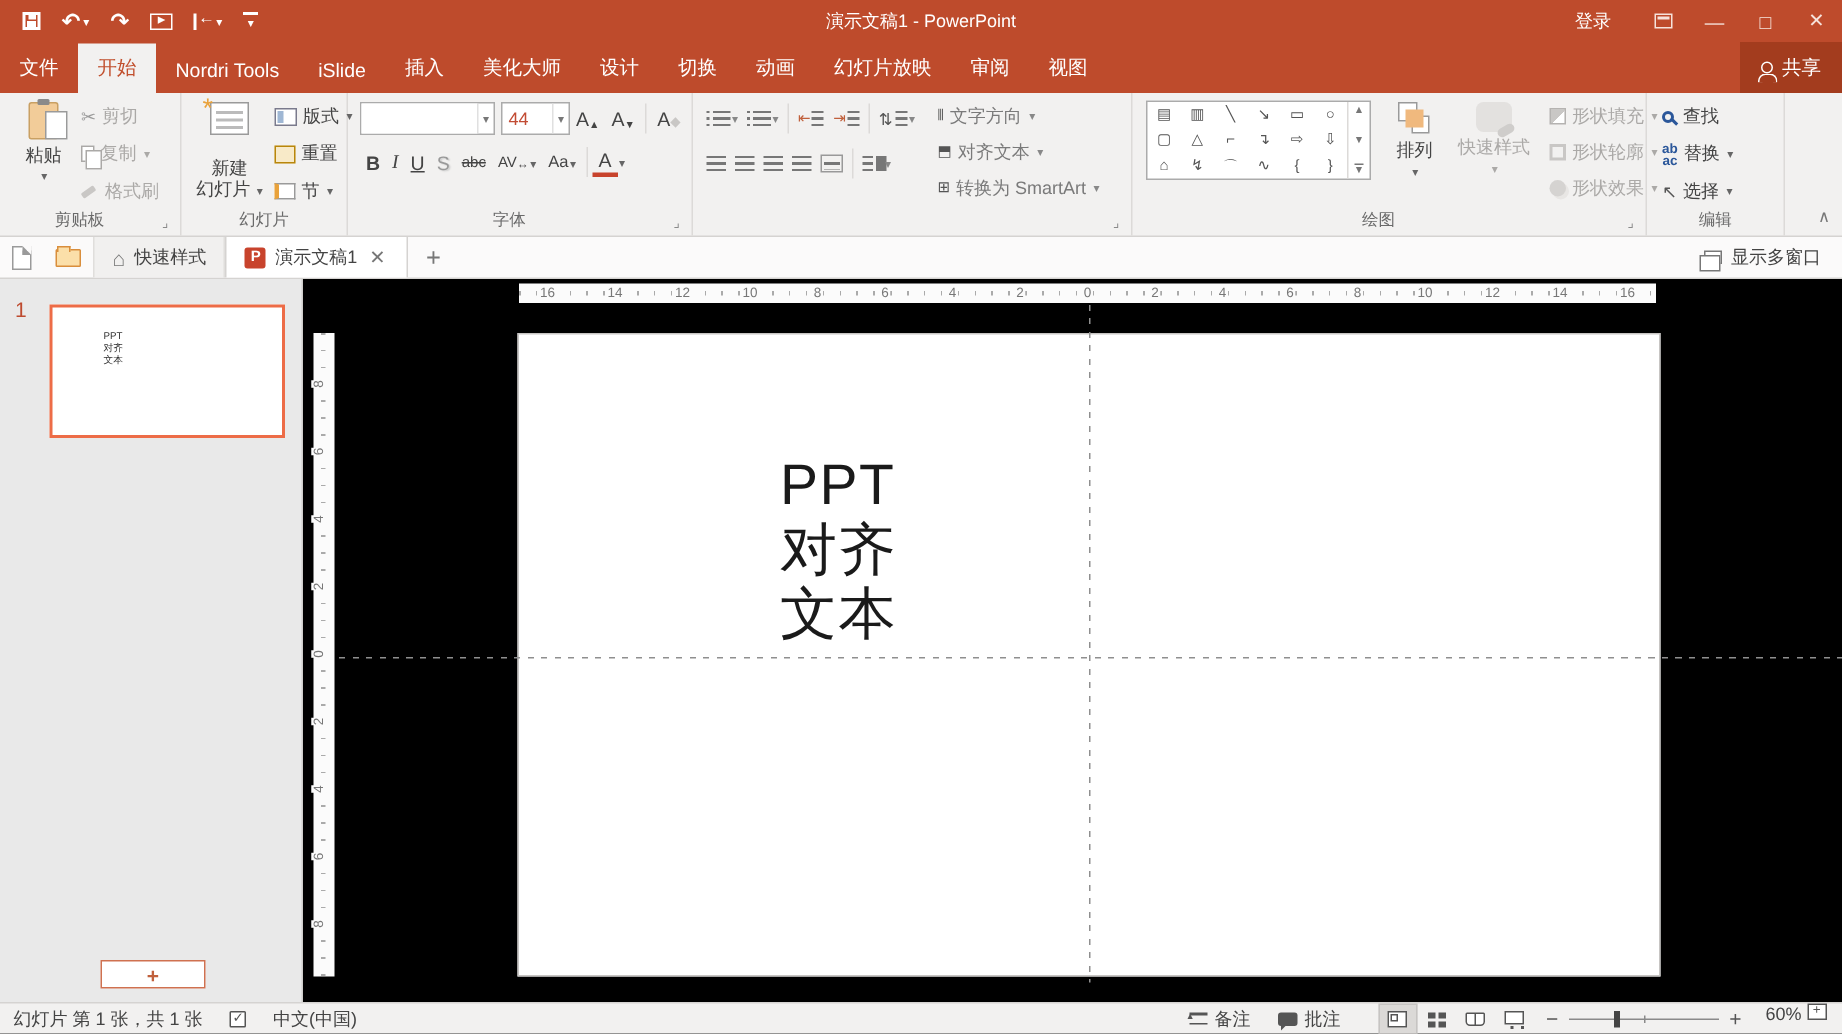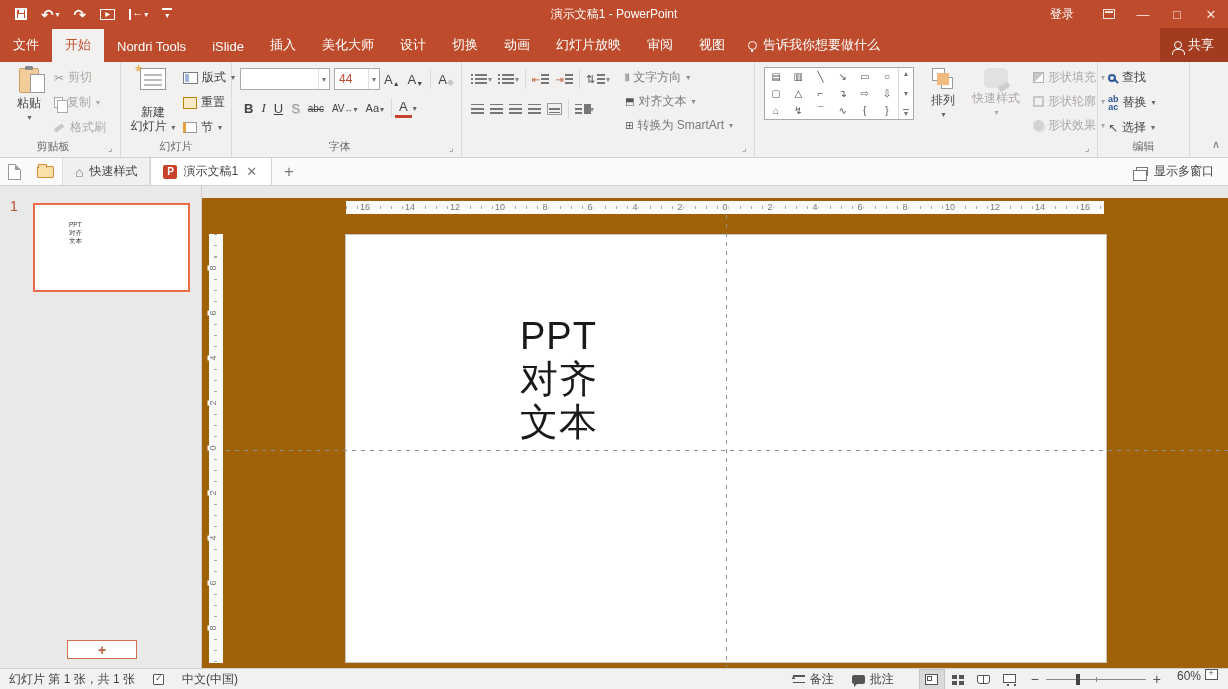--- a/index.html
+++ b/index.html
@@ -109,21 +109,21 @@
   .i-multiwin::before { content:""; position:absolute; left:-4px; top:2px; width:12px; height:9px; border:1px solid #777; background:#fff; }
 
   
   #main { position:absolute; left:0; top:186px; width:1228px; height:482px; }
   #thumbpanel { position:absolute; left:0; top:0; width:202px; height:482px; background:#E9E9E9; border-right:1px solid #CFCDCB; }
   .slide-num { position:absolute; left:10px; top:12px; font-size:14px; color:#BE4B2F; }
   .thumb { position:absolute; left:33px; top:17px; width:157px; height:89px; background:#fff; border:2px solid #ED6C47; cursor:pointer; }
   .thumb-text { position:absolute; left:34px; top:16px; font-size:6.5px; line-height:8px; color:#333; }
   .addslide-btn { position:absolute; left:67px; top:454px; width:70px; height:19px; background:#fff; border:1px solid #CF7150; color:#C0603C; font-size:14px; font-weight:bold; display:flex; align-items:center; justify-content:center; cursor:pointer; line-height:1; }
 
-  #canvas { position:absolute; left:202px; top:12px; width:1026px; height:482px; background:#a16207; }
+  #canvas { position:absolute; left:202px; top:0; width:1026px; height:482px; background:#000000; }
   .hruler { position:absolute; left:144px; top:3px; width:758px; height:13px; background:#FBFBFB; }
   .hruler .ticks { position:absolute; left:0; right:0; top:5px; height:3px; background:repeating-linear-gradient(to right,#AAA 0 1px,transparent 1px 11.25px); }
   .hruler .num { position:absolute; top:1px; transform:translateX(-50%); font-size:9px; color:#777; background:#FBFBFB; padding:0 1px; }
   .vruler { position:absolute; left:7px; top:36px; width:14px; height:429px; background:#FBFBFB; }
   .vruler .ticks { position:absolute; top:0; bottom:0; left:5px; width:3px; background:repeating-linear-gradient(to bottom,#AAA 0 1px,transparent 1px 11.25px); }
   .vruler .num { position:absolute; left:1px; transform:translateY(-50%) rotate(-90deg); font-size:9px; color:#777; background:#FBFBFB; }
   #slide { position:absolute; left:143px; top:36px; width:762px; height:429px; background:#fff; border:1px solid #C7C5C3; }
   .slide-text { position:absolute; left:174px; top:80px; font-size:38px; line-height:43px; color:#1a1a1a; font-weight:300; letter-spacing:1px; }
   .guide-v { position:absolute; left:524px; top:17px; width:1px; height:452px; background:repeating-linear-gradient(to bottom,#8F8F8F 0 4px,transparent 4px 9px); cursor:col-resize; }
   .guide-h { position:absolute; left:24px; top:252px; right:0; height:1px; background:repeating-linear-gradient(to right,#8F8F8F 0 4px,transparent 4px 9px); cursor:row-resize; }
@@ -205,24 +205,20 @@
       <div class="rtab">iSlide</div>
       <div class="rtab">插入</div>
       <div class="rtab">美化大师</div>
       <div class="rtab">设计</div>
       <div class="rtab">切换</div>
       <div class="rtab">动画</div>
       <div class="rtab">幻灯片放映</div>
       <div class="rtab">审阅</div>
       <div class="rtab">视图</div>
     </div>
-  <div class="tellme">
-    <span class="i-bulb"></span>
-    <span>告诉我你想要做什么</span>
-  </div>
   <div class="share-btn">
     <span class="i-person"></span>
     <span>共享</span>
   </div>
 </div>
 
 <div id="ribbon">
 
   <div class="grp" style="left:0;width:121px;">
     <div class="bigbtn" style="left:8px;width:42px;">
@@ -427,20 +423,21 @@
           <span class="i-outline"></span>
           <span>形状轮廓</span>
           <span class="dd" style="color:#ABA9A7">▾</span>
         </div>
       <div class="pr-lbl grayed">
           <span class="i-effect"></span>
           <span>形状效果</span>
           <span class="dd" style="color:#ABA9A7">▾</span>
         </div>
     </div>
+    <div class="glabel">绘图</div>
     <div class="dlg">⌟</div>
   </div>
 
   <div class="grp" style="left:1098px;width:92px;border-right:1px solid #DCDAD8;">
     <div style="position:absolute;left:10px;top:7px;display:flex;flex-direction:column;gap:8px;">
       <div class="smallrow">
           <span class="i-find"></span>
           <span>查找</span>
         </div>
       <div class="smallrow">

